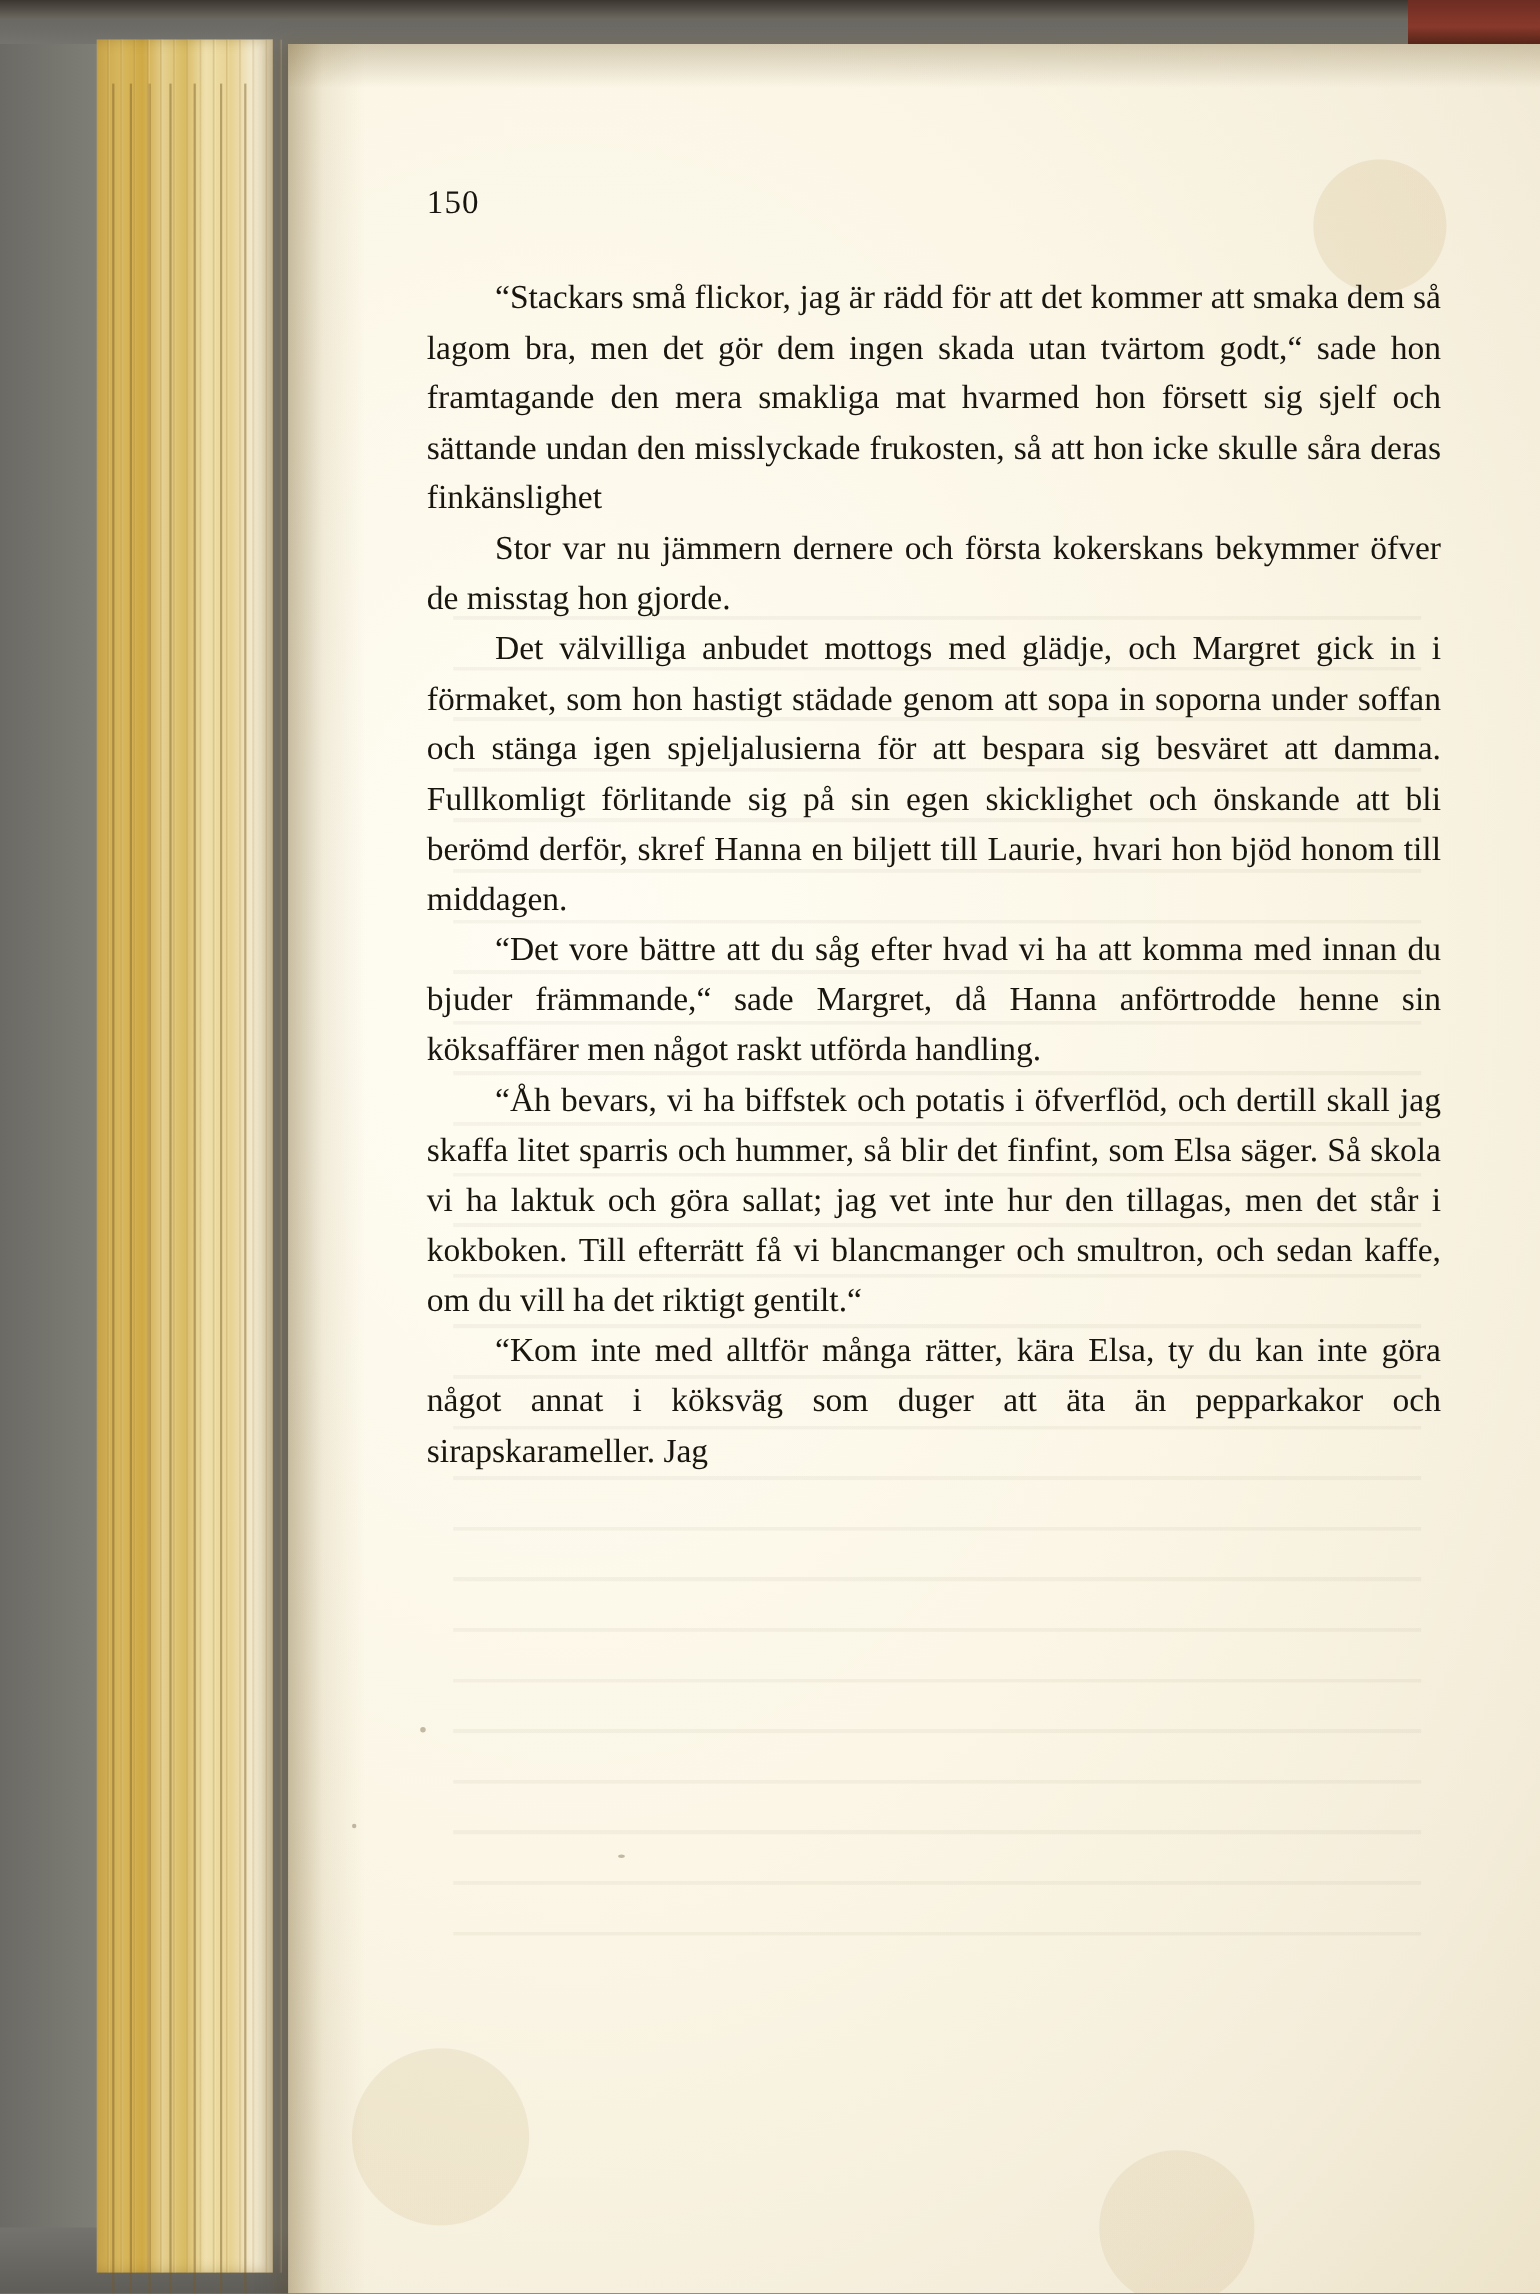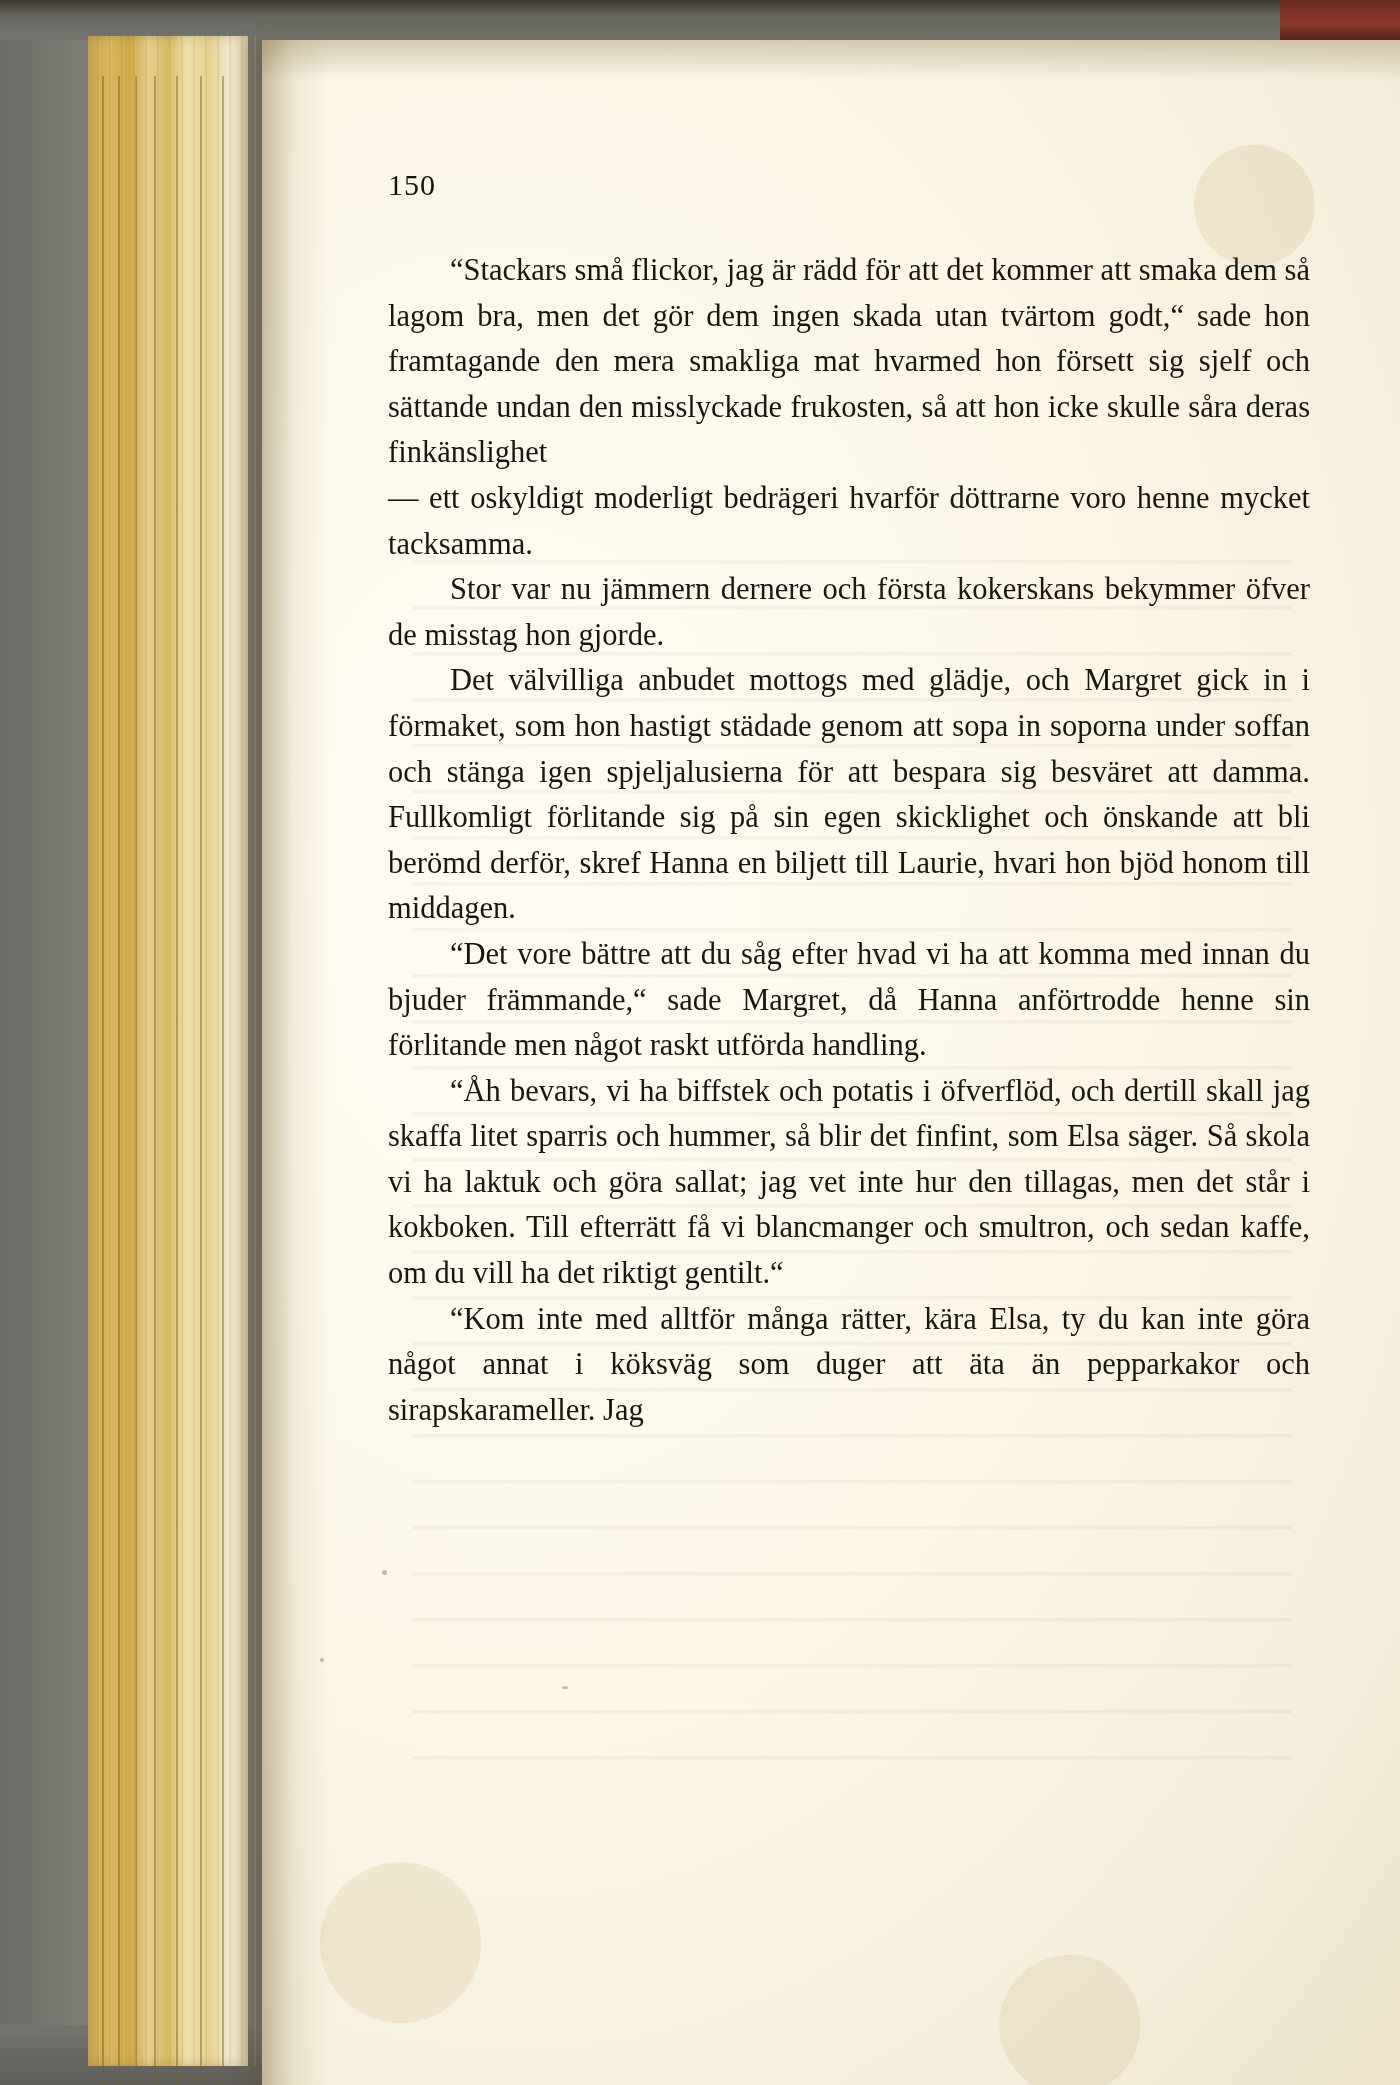--- a/index.html
+++ b/index.html
@@ -184,21 +184,20 @@
     <div class="page-top-shadow"></div>
 
     <div class="speck" style="left:120px;top:1530px;width:5px;height:5px;"></div>
     <div class="speck" style="left:58px;top:1618px;width:4px;height:4px;"></div>
     <div class="speck" style="left:300px;top:1646px;width:6px;height:3px;"></div>
 
     <div class="textblock">
       <div class="folio">150</div>
 
       <p class="para">“Stackars små flickor, jag är rädd för att det kommer att smaka dem så lagom bra, men det gör dem ingen skada utan tvärtom godt,“ sade hon framtagande den mera smakliga mat hvarmed hon försett sig sjelf och sättande undan den misslyckade frukosten, så att hon icke skulle såra deras finkänslighet</p>
-      <p class="para dash">— ett oskyldigt moderligt bedrägeri hvarför döttrarne voro henne mycket tacksamma.</p>
       <p class="para">Stor var nu jämmern dernere och första kokerskans bekymmer öfver de misstag hon gjorde.</p>
       <p class="para">Det välvilliga anbudet mottogs med glädje, och Margret gick in i förmaket, som hon hastigt städade genom att sopa in soporna under soffan och stänga igen spjeljalusierna för att bespara sig besväret att damma.  Fullkomligt förlitande sig på sin egen skicklighet och önskande att bli berömd derför, skref Hanna en biljett till Laurie, hvari hon bjöd honom till middagen.</p>
-      <p class="para">“Det vore bättre att du såg efter hvad vi ha att komma med innan du bjuder främmande,“ sade Margret, då Hanna anförtrodde henne sin förlitande men något raskt utförda handling.</p>
+      <p class="para">“Det vore bättre att du såg efter hvad vi ha att komma med innan du bjuder främmande,“ sade Margret, då Hanna anförtrodde henne sin köksaffärer men något raskt utförda handling.</p>
       <p class="para">“Åh bevars, vi ha biffstek och potatis i öfverflöd, och dertill skall jag skaffa litet sparris och hummer, så blir det finfint, som Elsa säger.  Så skola vi ha laktuk och göra sallat; jag vet inte hur den tillagas, men det står i kokboken.  Till efterrätt få vi blancmanger och smultron, och sedan kaffe, om du vill ha det riktigt gentilt.“</p>
       <p class="para">“Kom inte med alltför många rätter, kära Elsa, ty du kan inte göra något annat i köksväg som duger att äta än pepparkakor och sirapskarameller. Jag</p>
     </div>
   </div>
 </div>
 
 </body></html>

